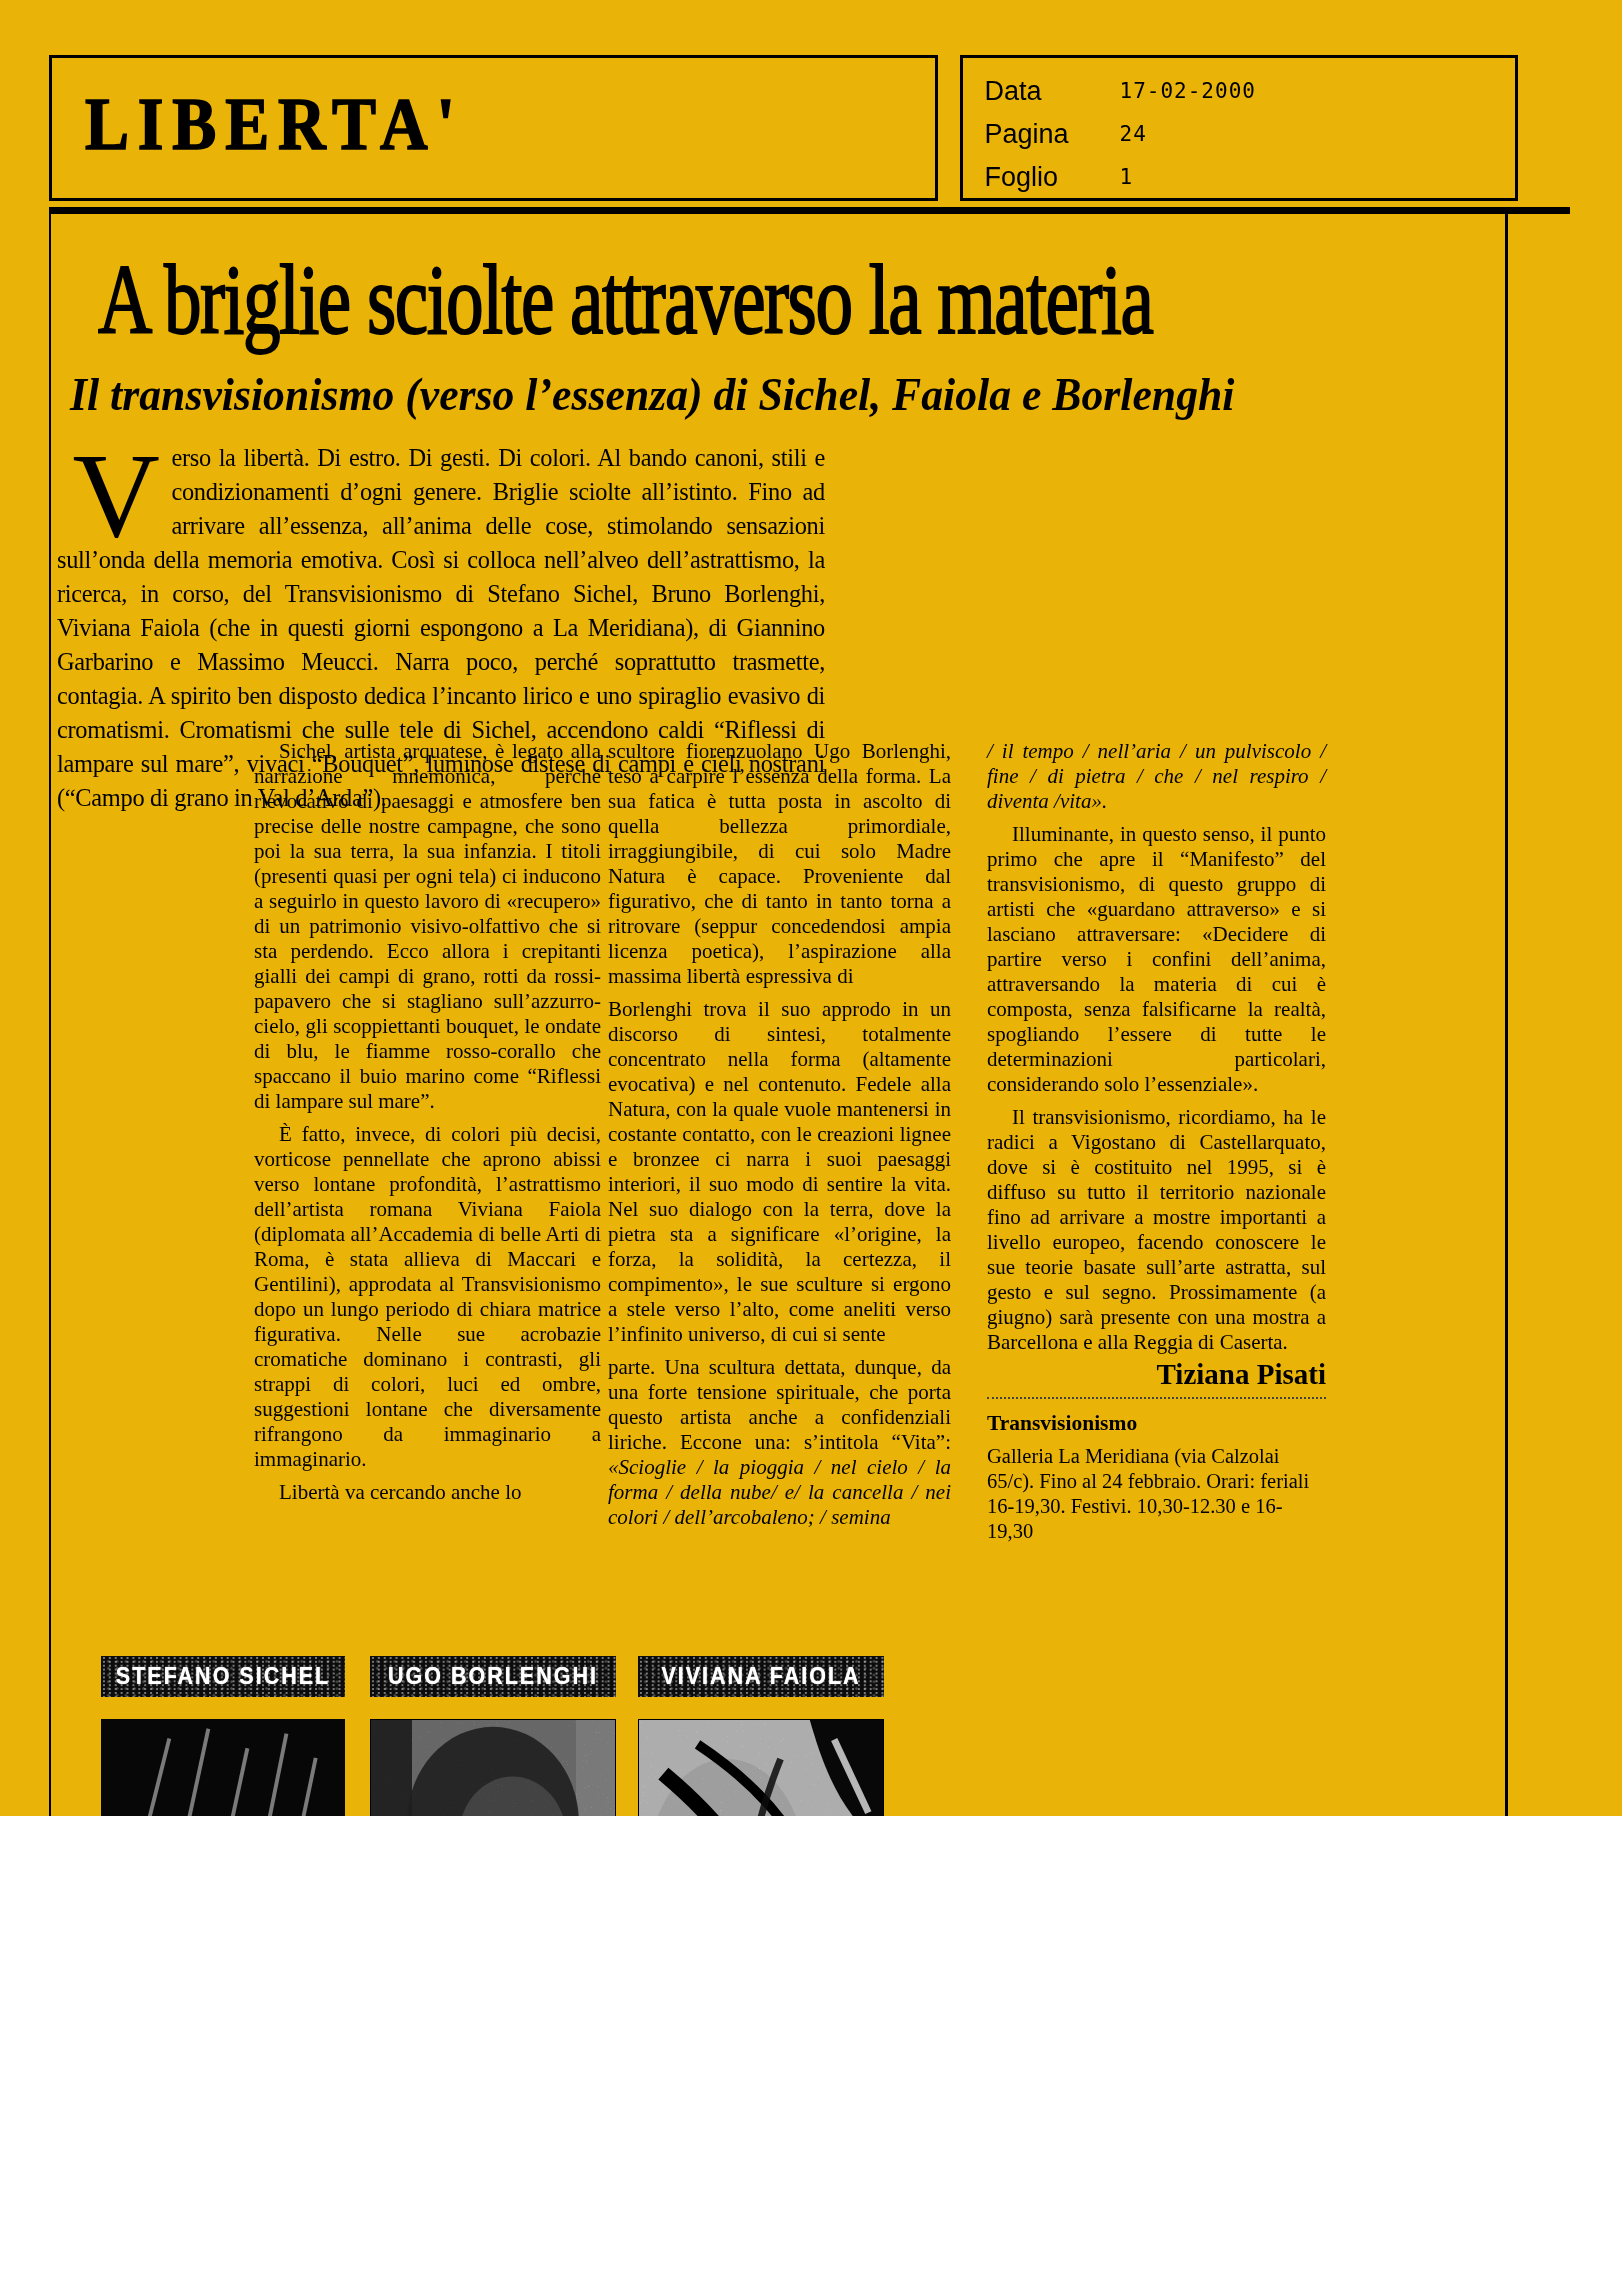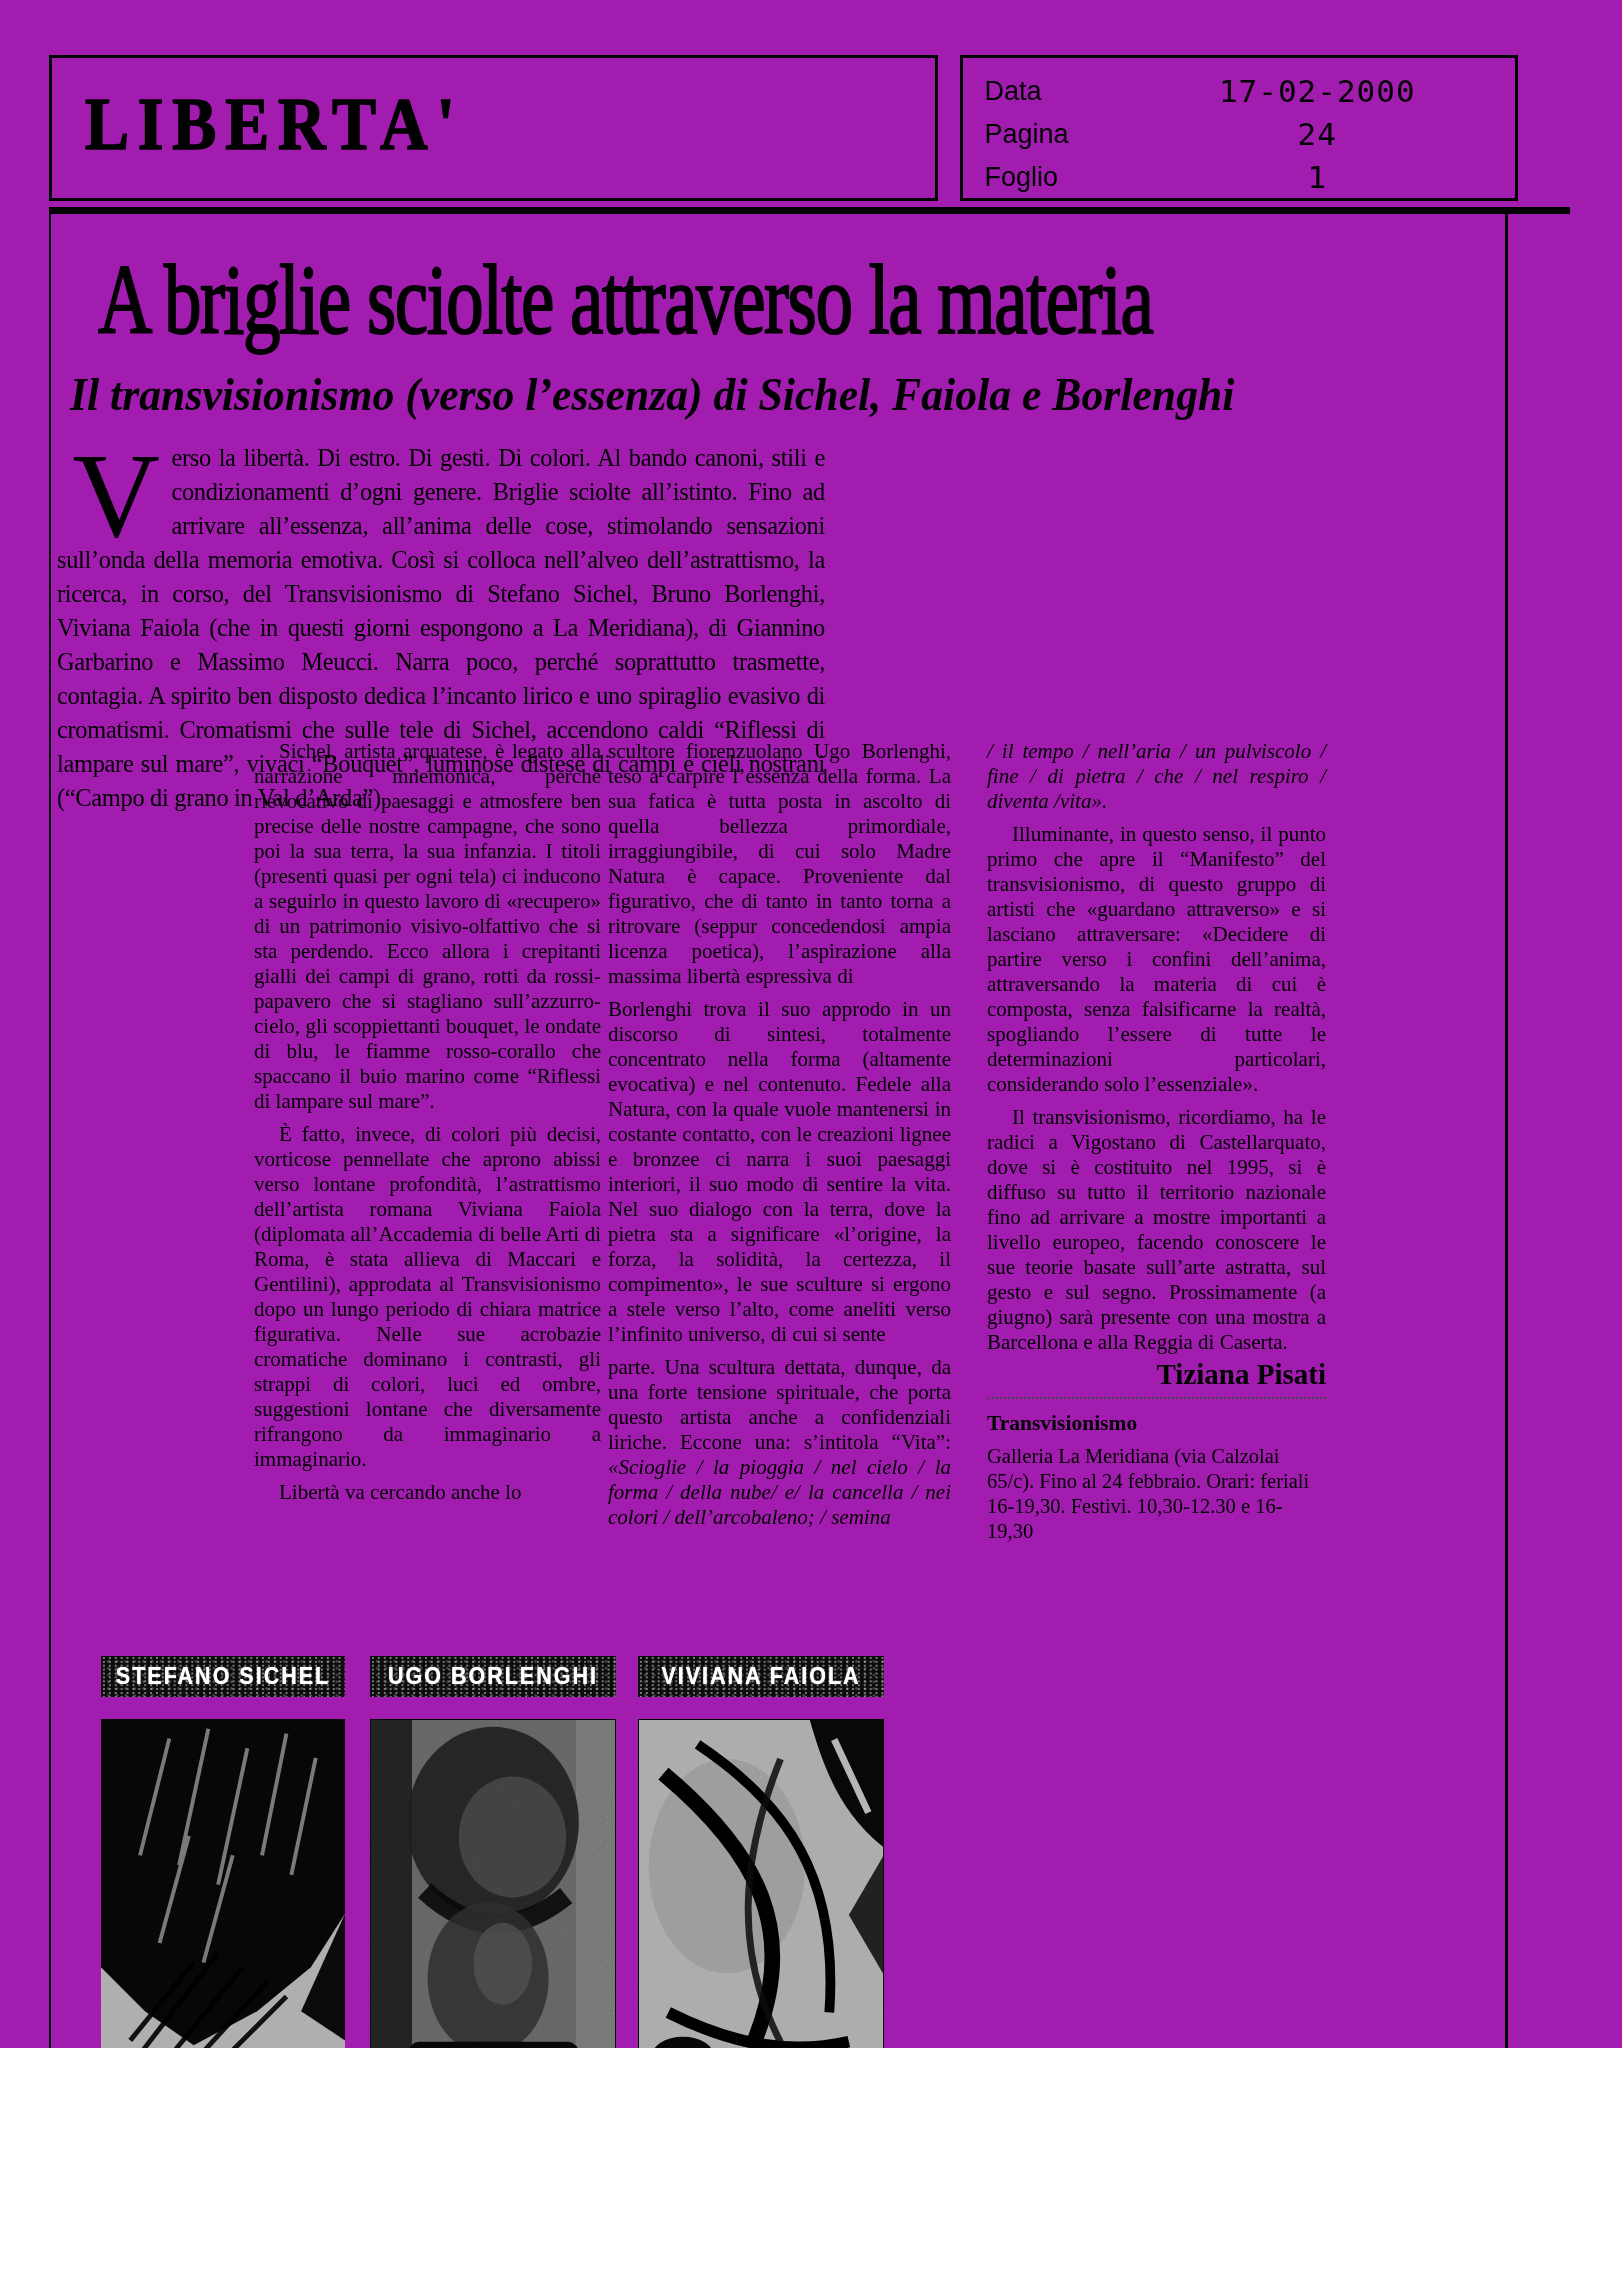--- a/index.html
+++ b/index.html
@@ -1,29 +1,29 @@
 <!DOCTYPE html>
 <html><head>
 <meta charset="utf-8">
 <style>
   html,body{margin:0;padding:0;background:#fff;}
-  .page{position:relative;width:1623px;height:2048px;background:#a21caf;
+  .page{position:relative;width:1623px;height:1816px;background:#eab308;
         font-family:"Liberation Serif",serif;color:#000;overflow:hidden;}
 
   
   .logo-box{position:absolute;left:49px;top:55px;width:889px;height:146px;
             border:3.9px solid #000;box-sizing:border-box;}
   .logo-text{position:absolute;left:33px;top:29px;font-family:"Liberation Serif",serif;
              font-weight:700;font-size:66px;letter-spacing:8.8px;line-height:1;
              transform:scaleY(1.12);transform-origin:left top;-webkit-text-stroke:1.5px #000;}
   .data-box{position:absolute;left:960px;top:55px;width:558px;height:146px;
             border:3.9px solid #000;box-sizing:border-box;padding:11.7px 0 0 21.5px;}
   .data-row{display:grid;grid-template-columns:135px 1fr;height:43px;align-items:center;}
   .data-label{font-family:"Liberation Sans",sans-serif;font-size:27px;}
-  .data-value{font-family:"DejaVu Sans Mono",monospace;font-size:31px;letter-spacing:1px;text-align:center;}
+  .data-value{font-family:"DejaVu Sans Mono",monospace;font-size:21px;letter-spacing:1px;}
 
   .top-rule{position:absolute;left:49px;top:207px;width:1521px;height:6.8px;background:#000;}
   .frame{position:absolute;left:49px;top:214px;width:1459px;height:1956px;box-sizing:border-box;
          border-left:2.9px solid #000;border-right:3.9px solid #000;border-bottom:9.8px solid #000;}
 
   
   .headline{position:absolute;left:98px;top:250px;white-space:nowrap;
             font-size:99px;line-height:1;font-weight:400;letter-spacing:-2px;
             transform:scaleX(.76);transform-origin:left top;-webkit-text-stroke:2px #000;}
   .deck{position:absolute;left:70px;top:367px;white-space:nowrap;

